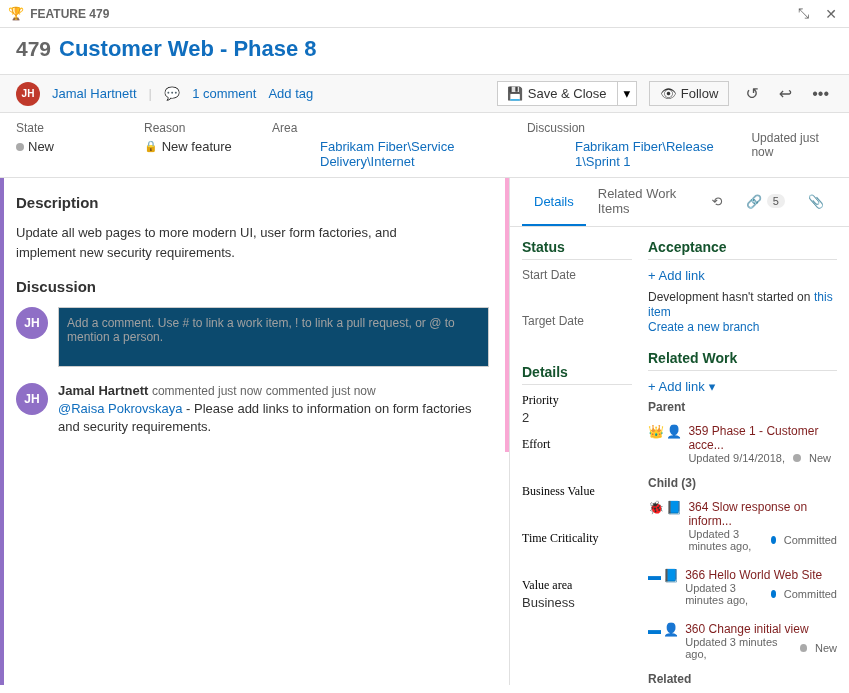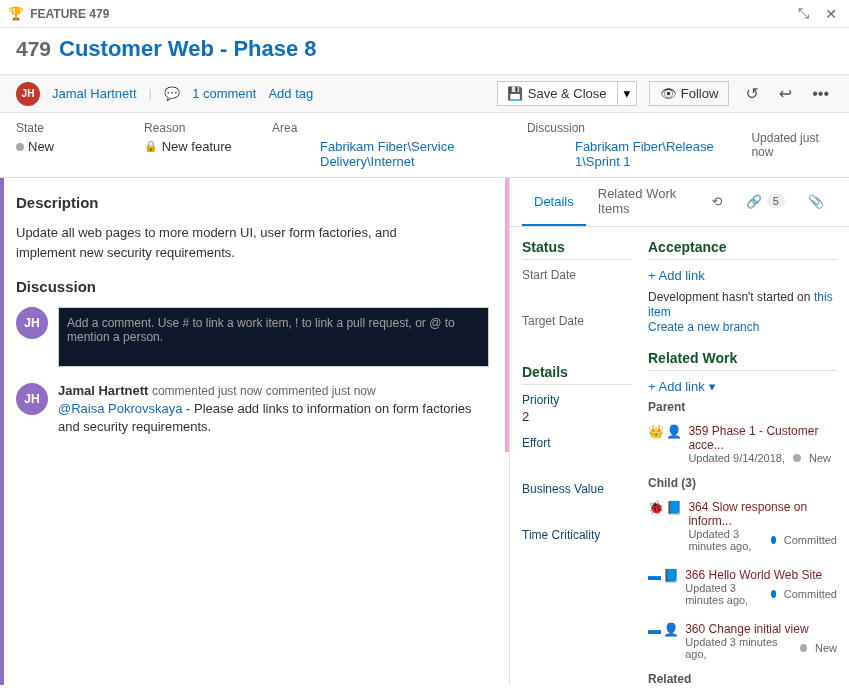--- a/index.html
+++ b/index.html
@@ -118,21 +118,21 @@
       color: #fff; font-size: 12px; font-weight: bold; flex-shrink: 0;
     }
     .comment-input {
       flex: 1;
       border: 1px solid #ccc;
       padding: 8px;
       font-size: 12px;
       color: #a0a0a0;
       min-height: 60px;
       cursor: text;
-      background: #0f172a;
+      background: #0c4a6e;
     }
 
     .comment-item { display: flex; gap: 10px; margin-top: 12px; }
     .commenter-name { font-weight: 600; color: #333; font-size: 13px; }
     .comment-meta { color: #666; font-size: 12px; }
     .comment-text { font-size: 13px; color: #333; margin-top: 2px; line-height: 1.4; }
     .mention { color: #106ebe; }
 
     
     .right-panel {
@@ -198,21 +198,21 @@
       position: absolute;
       left: 0;
       top: 0;
       bottom: 0;
       width: 4px;
       background: #8f6fc6;
     }
 
     
     .details-field { margin-bottom: 12px; }
-    .details-field-label { font-size: 12px; color: #0c4a6e; margin-bottom: 2px; }
+    .details-field-label { font-size: 12px; color: #000000; margin-bottom: 2px; font-family: Liberation Serif, serif; }
     .details-field-value { font-size: 13px; color: #333; font-weight: 500; }
 
     .twin-icons { display: flex; gap: 2px; align-items: center; }
   </style>
 </head>
 <body>
 
 <div class="title-bar">
   <div class="title-bar-left">
     <span class="title-bar-icon">🏆</span>
@@ -377,20 +377,24 @@
               <div class="details-field-value" style="min-height:18px;"></div>
             </div>
             <div class="details-field">
               <div class="details-field-label">Business Value</div>
               <div class="details-field-value" style="min-height:18px;"></div>
             </div>
             <div class="details-field">
               <div class="details-field-label">Time Criticality</div>
               <div class="details-field-value" style="min-height:18px;"></div>
             </div>
+            <div class="details-field">
+              <div class="details-field-label">Value area</div>
+              <div class="details-field-value">Business</div>
+            </div>
           </div>
 
         </div>
 
         <div style="flex:1;">
 
           <div class="right-section">
             <div class="right-section-title">Acceptance</div>
             <button class="add-link-btn">+ Add link</button>
             <div>

